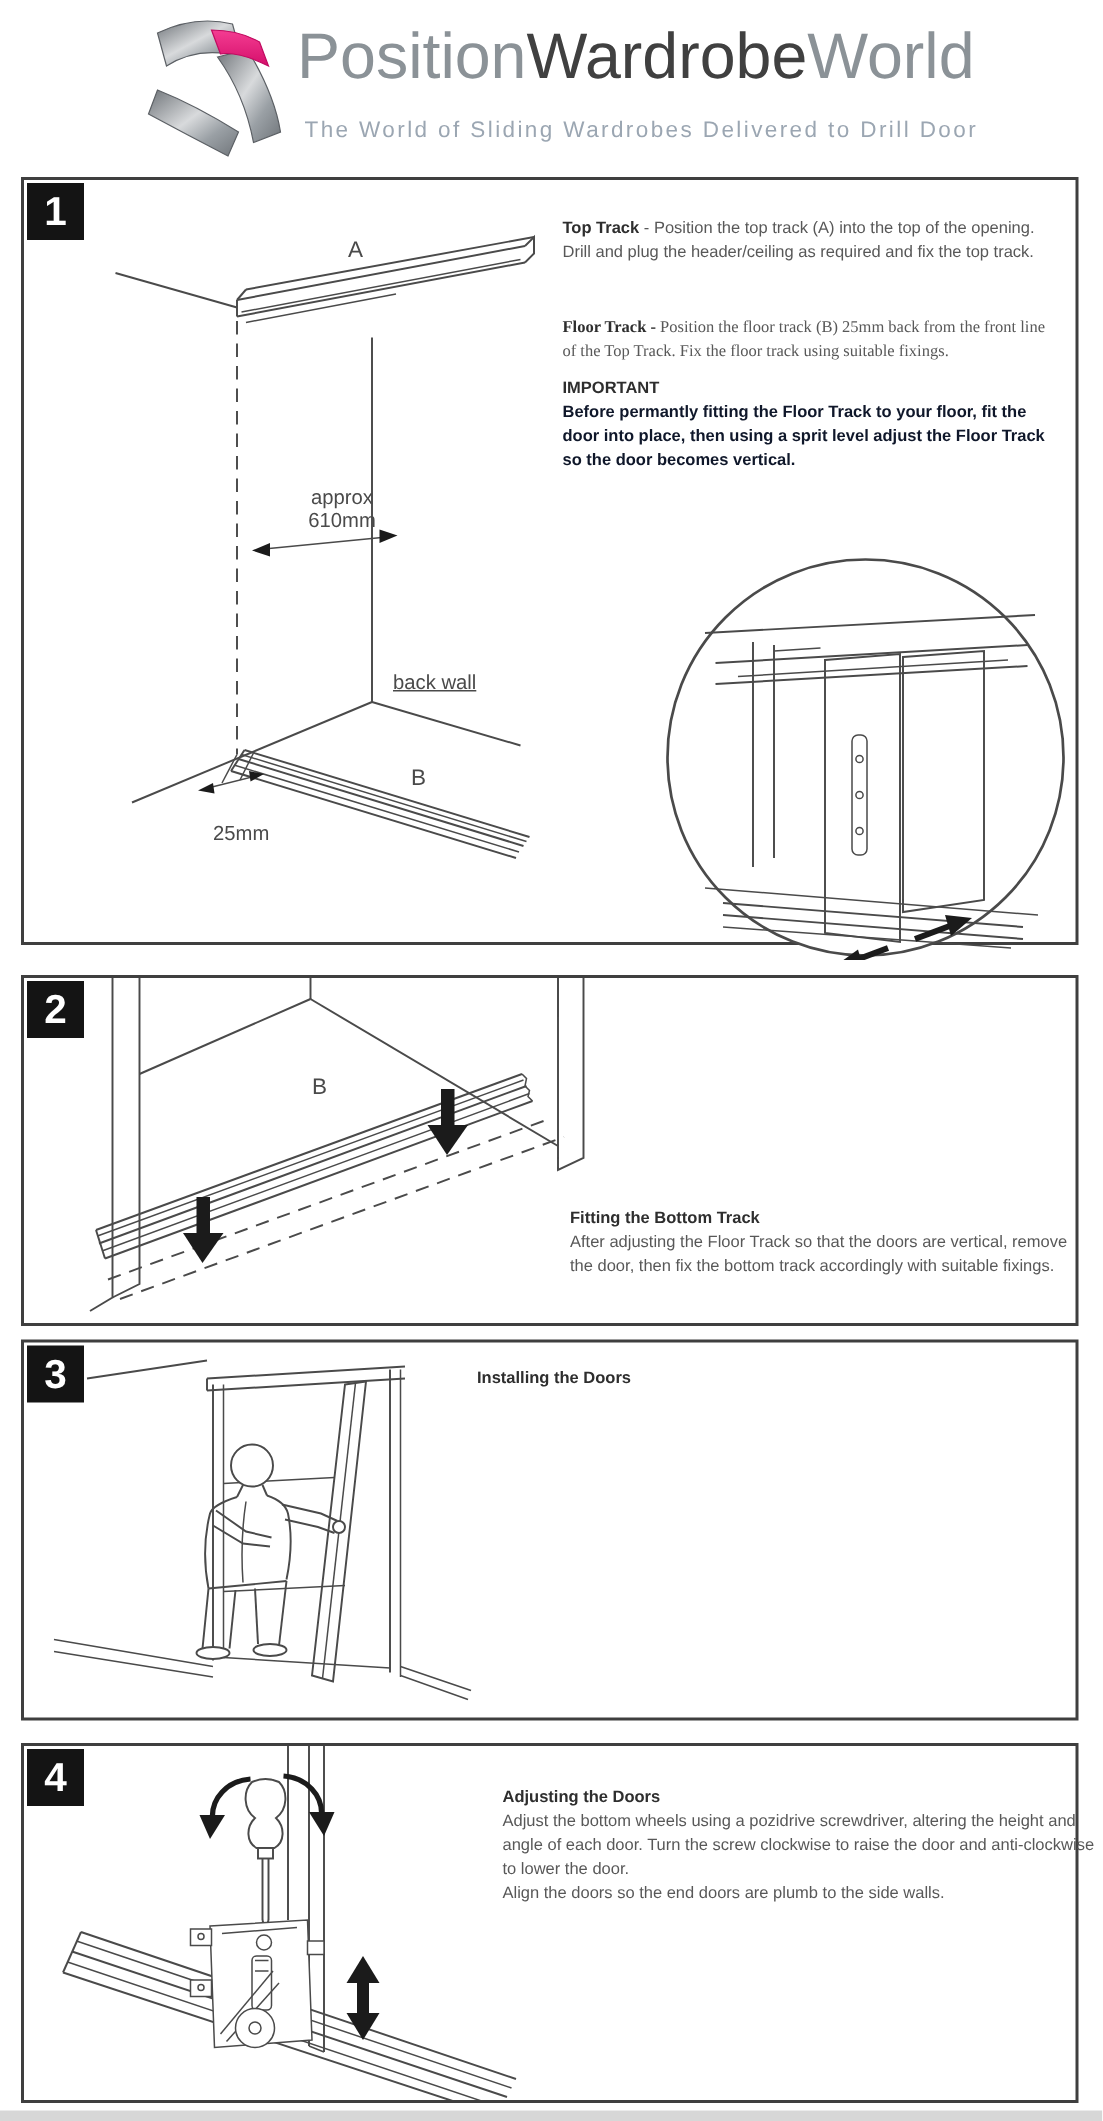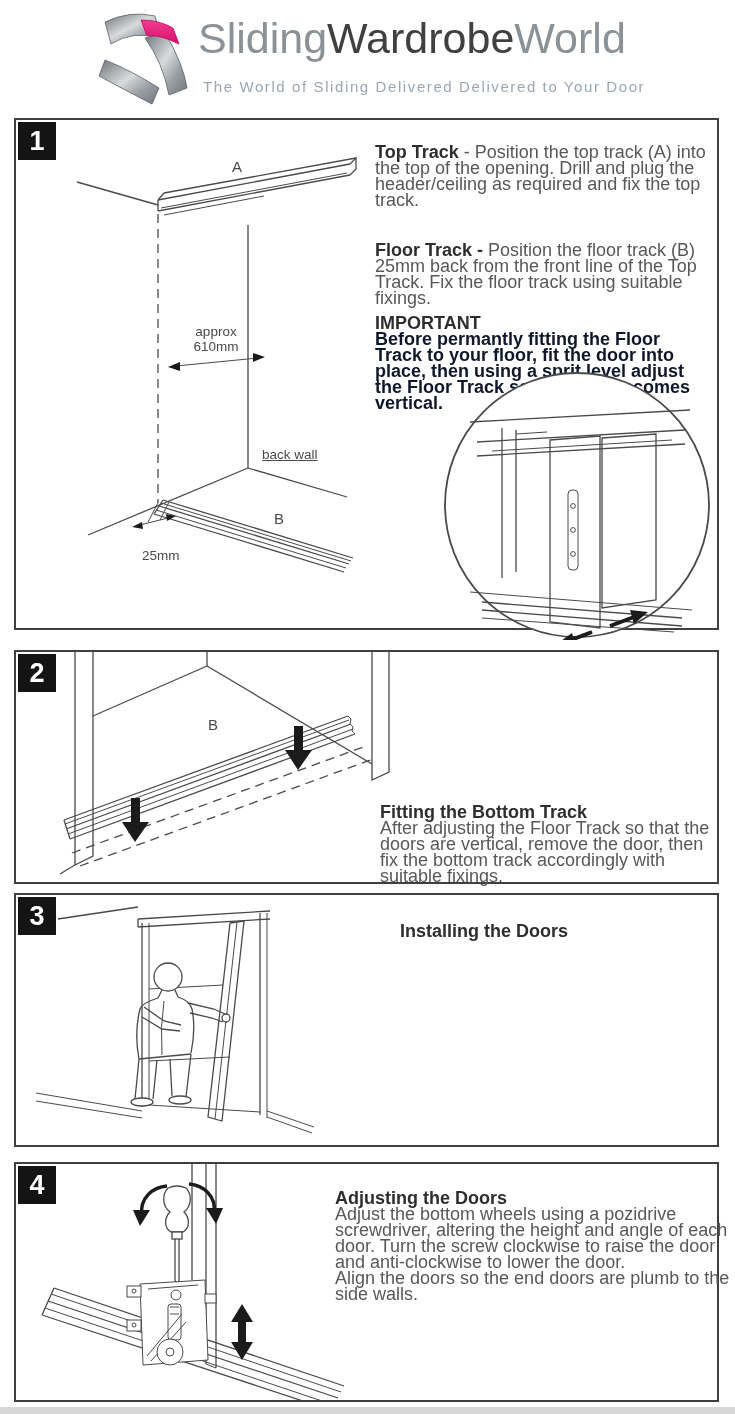--- a/index.html
+++ b/index.html
@@ -15,21 +15,21 @@
   
   .panel{position:absolute;left:14px;width:705px;border:2px solid #3f3f3f;background:#fff;
          box-sizing:border-box;overflow:visible;}
   #panel-1{top:118px;height:512px;}
   #panel-2{top:650px;height:234px;}
   #panel-3{top:893px;height:254px;}
   #panel-4{top:1162px;height:240px;}
   .badge{position:absolute;left:2px;top:2px;width:38px;height:38px;background:#141414;
          color:#fff;font-weight:bold;font-size:27px;display:flex;align-items:center;
          justify-content:center;z-index:5;}
-  .copy{position:absolute;color:#585858;font-size:18px;line-height:16px;}
+  .copy{position:absolute;color:#585858;font-size:11px;line-height:16px;}
   .copy .ttl{color:#2e2e2e;font-weight:bold;}
   .copy .boldbody{color:#0f172a;font-weight:bold;}
   .para{margin:0 0 0 0;}
   .diag-label{position:absolute;color:#4a4a4a;font-size:13.5px;white-space:nowrap;z-index:3;}
   .diag-label.big{font-size:15px;}
   svg{position:absolute;}
   .ln{stroke:#4a4a4a;stroke-width:1.3;fill:none;}
   .lnt{stroke:#4a4a4a;stroke-width:1;fill:none;}
   .dash{stroke:#4a4a4a;stroke-width:1.3;fill:none;stroke-dasharray:9 6;}
   .blk{fill:#1b1b1b;stroke:none;}
@@ -56,22 +56,22 @@
       </defs>
 
       <path d="M10 14 Q35 2 60 8 L66 30 Q38 22 16 36 Z" fill="url(#gmetal)" stroke="#5c6065" stroke-width="0.8"></path>
 
       <path d="M50 30 L70 25 Q88 55 92 80 L74 87 Q68 55 50 30 Z" fill="url(#gmetal)" stroke="#5c6065" stroke-width="0.8"></path>
 
       <path d="M10 52 Q35 62 64 80 L57 96 Q30 82 4 68 Z" fill="url(#gmetal)" stroke="#5c6065" stroke-width="0.8"></path>
 
       <path d="M46 12 Q64 12 78 20 L84 36 Q64 26 52 28 Z" fill="url(#gpink)" stroke="#c00a60" stroke-width="0.8"></path>
     </svg>
-    <div id="logo-text"><span>Sliding</span><span class="pink">Wardrobe</span><span>World</span></div>
-    <div id="tagline">The World of Sliding Delivered Delivered to Your Door</div>
+    <div id="logo-text"><span>Position</span><span class="pink">Wardrobe</span><span>World</span></div>
+    <div id="tagline">The World of Sliding Wardrobes Delivered to Drill Door</div>
   </div>
 
   <div class="panel" id="panel-1">
     <div class="badge">1</div>
 
     <svg style="left:4px;top:28px;" width="345" height="432" viewBox="0 0 345 432">
 
       <path class="ln" d="M57 34 L138 57"></path>
 
       <path class="ln" d="M138 52 L330 16"></path>
@@ -100,21 +100,21 @@
       <path class="ln" d="M134 366 L324 424"></path>
       <path class="ln" d="M143 352 L134 366"></path>
 
       <path class="lnt" d="M138 355 L128 374"></path>
       <path class="lnt" d="M149 354 L140 372"></path>
       <path class="lnt" d="M116 378 L152 369"></path>
       <polygon class="blk" points="112,379 122,374 123,381"></polygon>
       <polygon class="blk" points="156,368 146,366 147,373"></polygon>
     </svg>
     <span class="diag-label big" style="left:216px;top:38px;">A</span>
-    <div class="diag-label" style="left:154px;top:204px;width:92px;text-align:center;line-height:15px;">
+    <div class="diag-label" style="left:166px;top:204px;width:92px;text-align:center;line-height:15px;">
       <div>approx</div>
       <div>610mm</div>
     </div>
     <span class="diag-label" style="left:246px;top:327px;text-decoration:underline;">back wall</span>
     <span class="diag-label big" style="left:258px;top:390px;">B</span>
     <span class="diag-label" style="left:126px;top:417px;margin-top:11px;">25mm</span>
 
     <svg style="left:426px;top:250px;z-index:4;" width="270" height="270" viewBox="0 0 270 270">
       <circle cx="135" cy="135" r="132" fill="#ffffff" stroke="#4a4a4a" stroke-width="1.8"></circle>
       <g>
@@ -143,21 +143,21 @@
 
         <path d="M150 262 L126 271" stroke="#1b1b1b" stroke-width="4" fill="none"></path>
         <polygon class="blk" points="112,276 130,263 134,277"></polygon>
         <path d="M168 256 L192 247" stroke="#1b1b1b" stroke-width="4" fill="none"></path>
         <polygon class="blk" points="206,242 188,240 192,254"></polygon>
       </g>
     </svg>
 
     <div class="copy" style="left:359px;top:24px;width:332px;">
       <p class="para" style="margin-bottom:34px;"><span class="ttl">Top Track</span><span> - Position the top track (A) into the top of the opening. Drill and plug the header/ceiling as required and fix the top track.</span></p>
-      <p class="para" style="margin-bottom:9px;"><span class="ttl">Floor Track - </span><span>Position the floor track (B) 25mm back from the front line of the Top Track. Fix the floor track using suitable fixings.</span></p>
+      <p class="para" style="margin-bottom:9px;font-family:Liberation Serif, serif;"><span class="ttl">Floor Track - </span><span>Position the floor track (B) 25mm back from the front line of the Top Track. Fix the floor track using suitable fixings.</span></p>
       <p class="para"><span class="ttl">IMPORTANT</span><br>
       <span class="boldbody">Before permantly fitting the Floor Track to your floor, fit the door into place, then using a sprit level adjust the Floor Track so the door becomes vertical.</span></p>
     </div>
   </div>
 
   <div class="panel" id="panel-2">
     <div class="badge">2</div>
 
     <svg style="left:0;top:0;" width="396" height="229" viewBox="0 0 396 229">
 
@@ -241,21 +241,21 @@
         <ellipse cx="162" cy="203" rx="11" ry="4" fill="#fff"></ellipse>
       </g>
 
       <path class="lnt" d="M18 196 L124 214"></path>
       <path class="lnt" d="M18 204 L124 221"></path>
       <path class="lnt" d="M131 208 L242 215"></path>
       <path class="lnt" d="M249 214 L296 230"></path>
       <path class="lnt" d="M249 220 L294 236"></path>
     </svg>
 
-    <div class="copy" style="left:302px;top:28px;width:332px;text-align:center;">
+    <div class="copy" style="left:302px;top:16px;width:332px;">
       <div class="ttl">Installing the Doors</div>
     </div>
   </div>
 
   <div class="panel" id="panel-4">
     <div class="badge">4</div>
 
     <svg style="left:4px;top:0;" width="335" height="236" viewBox="0 0 335 236">
 
       <path class="ln" d="M172 0 L172 116"></path>

